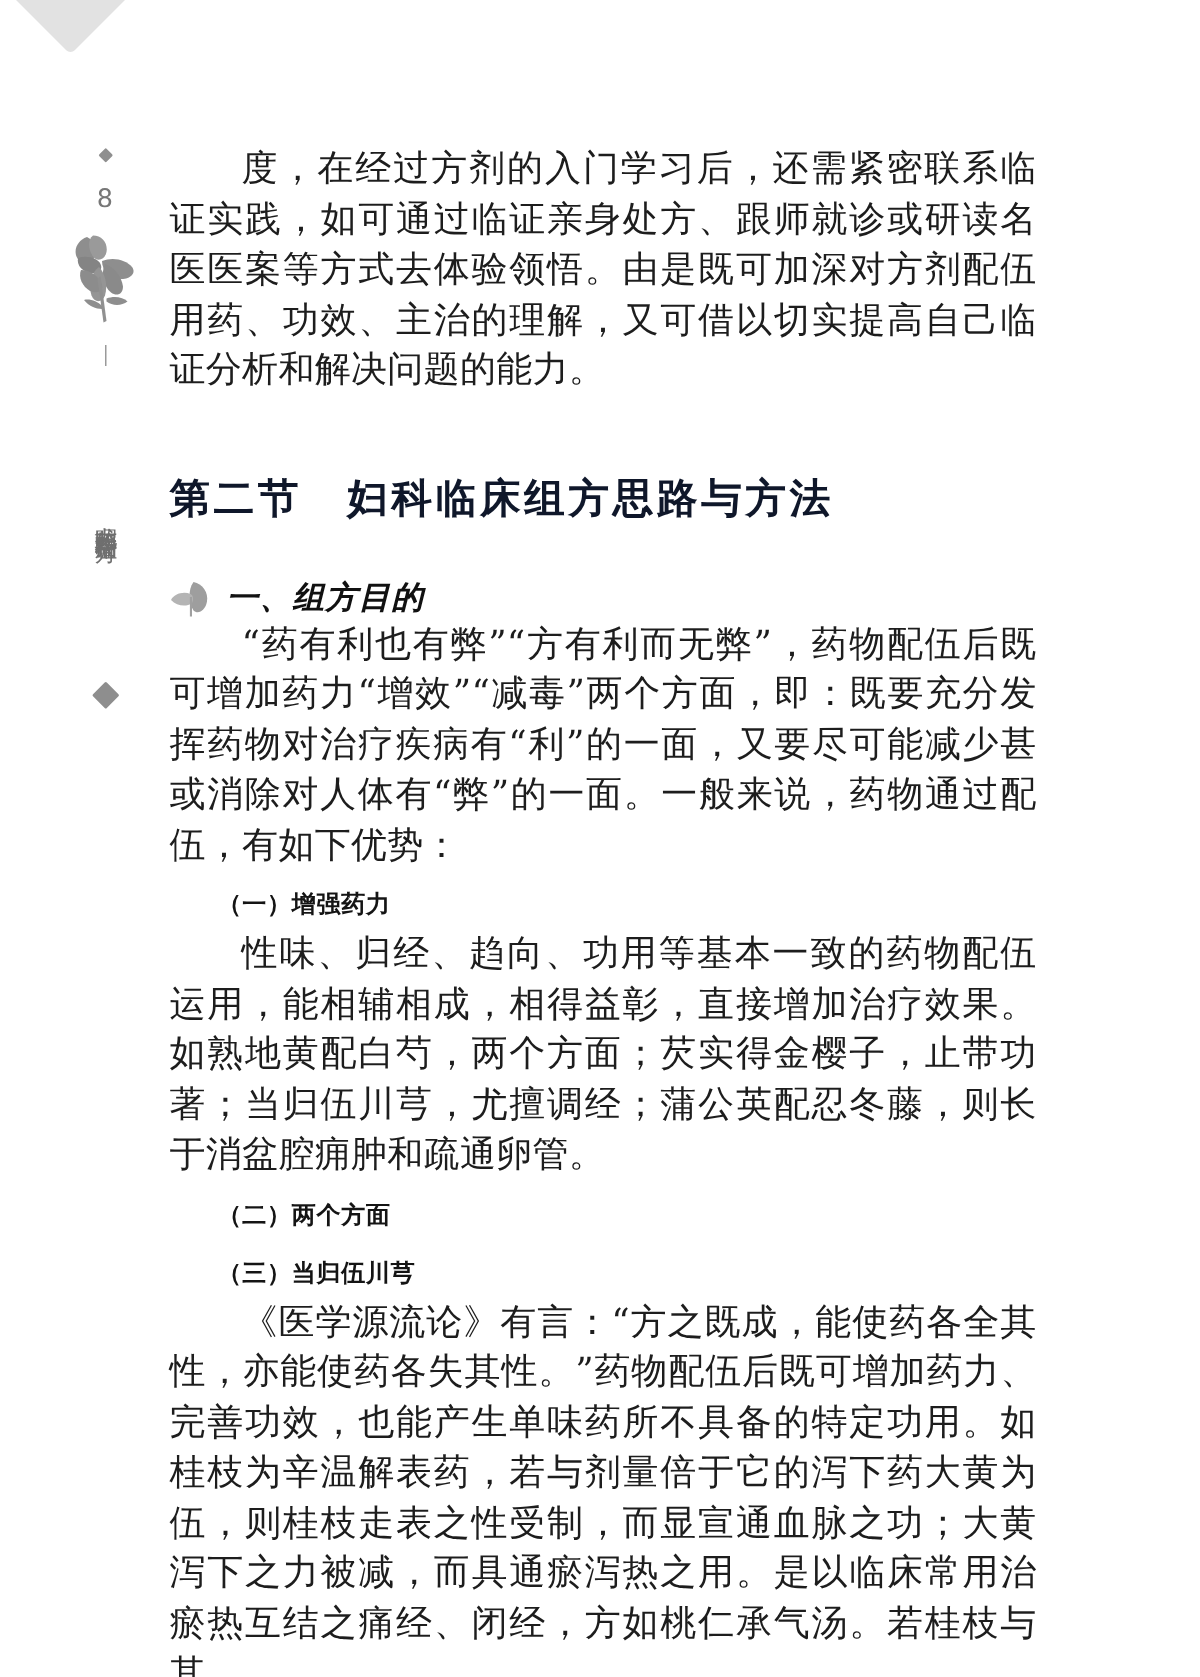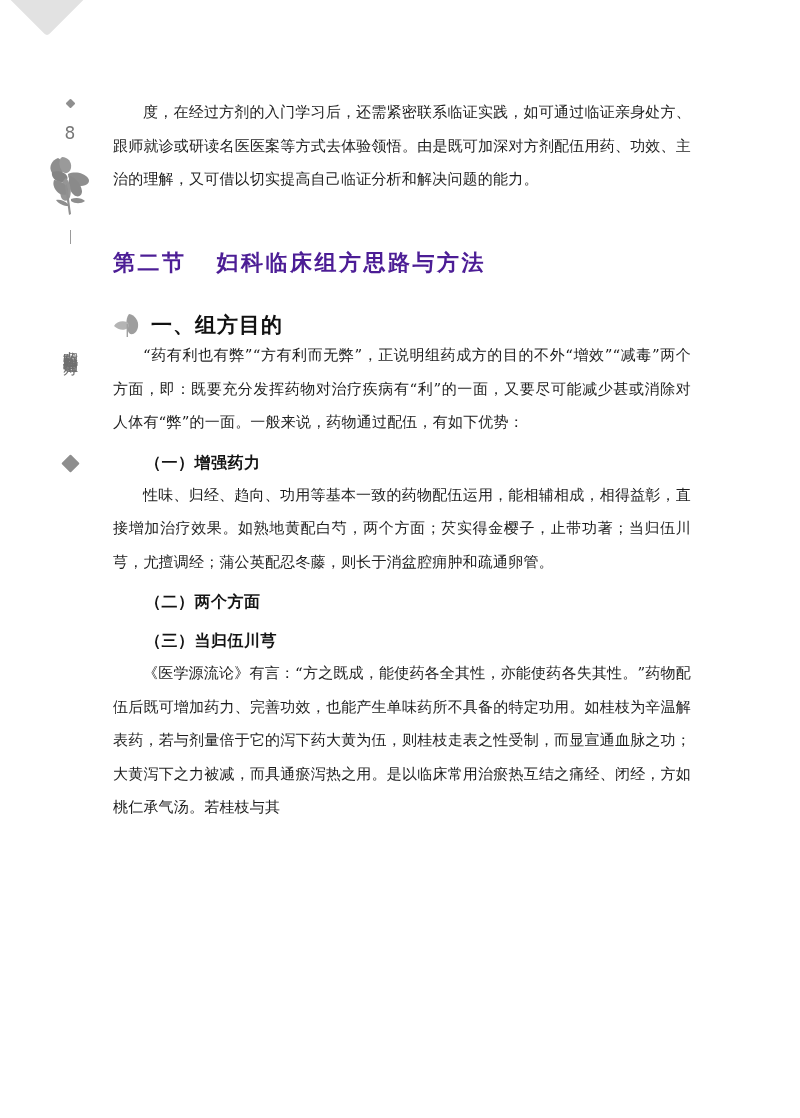--- a/index.html
+++ b/index.html
@@ -91,49 +91,51 @@
 
   
   #text-col {
     position: absolute;
     left: 113px;
     top: 96px;
     width: 578px;
   }
   p.body {
     margin: 0;
-    font-size: 15px;
+    font-size: 24px;
     line-height: 33.5px;
     text-align: justify;
     text-justify: inter-ideograph;
     text-indent: 2em;
     color: #1d1d1d;
     letter-spacing: 0.2px;
   }
 
   h1.section-title {
     margin: 52px 0 0 0;
     font-family: Liberation Serif, serif;
-    font-size: 22px;
+    font-size: 27px;
     font-weight: bold;
     letter-spacing: 2.5px;
-    color: #4c1d95;
+    color: #0f172a;
     line-height: 1.25;
   }
   h1.section-title .gap { display: inline-block; width: 30px; }
 
   h2.subsection {
     margin: 36px 0 0 0;
     font-family: "DejaVu Sans", "Liberation Sans", sans-serif;
     font-size: 21px;
     font-weight: bold;
     color: #111111;
     line-height: 1.3;
     display: flex;
+    align-items: center;
     gap: 7px;
+    font-style: italic;
   }
   h2.subsection .label { letter-spacing: 1px; }
   #leaf-orn { width: 31px; height: 26px; flex: 0 0 auto; }
 
   h3.subhead {
     margin: 6px 0 0 0;
     font-family: "DejaVu Sans", "Liberation Sans", sans-serif;
     font-size: 16px;
     font-weight: bold;
     color: #141414;
@@ -188,21 +190,21 @@
       <svg id="leaf-orn" viewBox="0 0 31 26">
         <g fill="#a8a8a8">
           <path d="M16 2 C22 3 26 9 25 15 C24 21 19 24 16 21 C13 17 12 7 16 2 Z" fill="#9e9e9e"></path>
           <path d="M14 10 C9 8 3 10 1 14 C5 18 11 19 15 16 C16 14 16 11 14 10 Z" fill="#b4b4b4"></path>
           <path d="M15 12 L15 25 L13.6 25 L13.6 12 Z" fill="#a0a0a0"></path>
         </g>
       </svg>
       <span class="label">一、组方目的</span>
     </h2>
 
-    <p class="body sp-after-para">“药有利也有弊”“方有利而无弊”，正说明组药成方的目的不外“增效”“减毒”两个方面，即：既要充分发挥药物对治疗疾病有“利”的一面，又要尽可能减少甚或消除对人体有“弊”的一面。一般来说，药物通过配伍，有如下优势：</p>
+    <p class="body sp-after-para">“药有利也有弊”“方有利而无弊”，药物配伍后既可增加药力“增效”“减毒”两个方面，即：既要充分发挥药物对治疗疾病有“利”的一面，又要尽可能减少甚或消除对人体有“弊”的一面。一般来说，药物通过配伍，有如下优势：</p>
 
     <h3 class="subhead">（一）增强药力</h3>
     <p class="body">性味、归经、趋向、功用等基本一致的药物配伍运用，能相辅相成，相得益彰，直接增加治疗效果。如熟地黄配白芍，两个方面；芡实得金樱子，止带功著；当归伍川芎，尤擅调经；蒲公英配忍冬藤，则长于消盆腔痈肿和疏通卵管。</p>
 
     <h3 class="subhead">（二）两个方面</h3>
 
     <h3 class="subhead">（三）当归伍川芎</h3>
     <p class="body">《医学源流论》有言：“方之既成，能使药各全其性，亦能使药各失其性。”药物配伍后既可增加药力、完善功效，也能产生单味药所不具备的特定功用。如桂枝为辛温解表药，若与剂量倍于它的泻下药大黄为伍，则桂枝走表之性受制，而显宣通血脉之功；大黄泻下之力被减，而具通瘀泻热之用。是以临床常用治瘀热互结之痛经、闭经，方如桃仁承气汤。若桂枝与其</p>
 
   </div>

